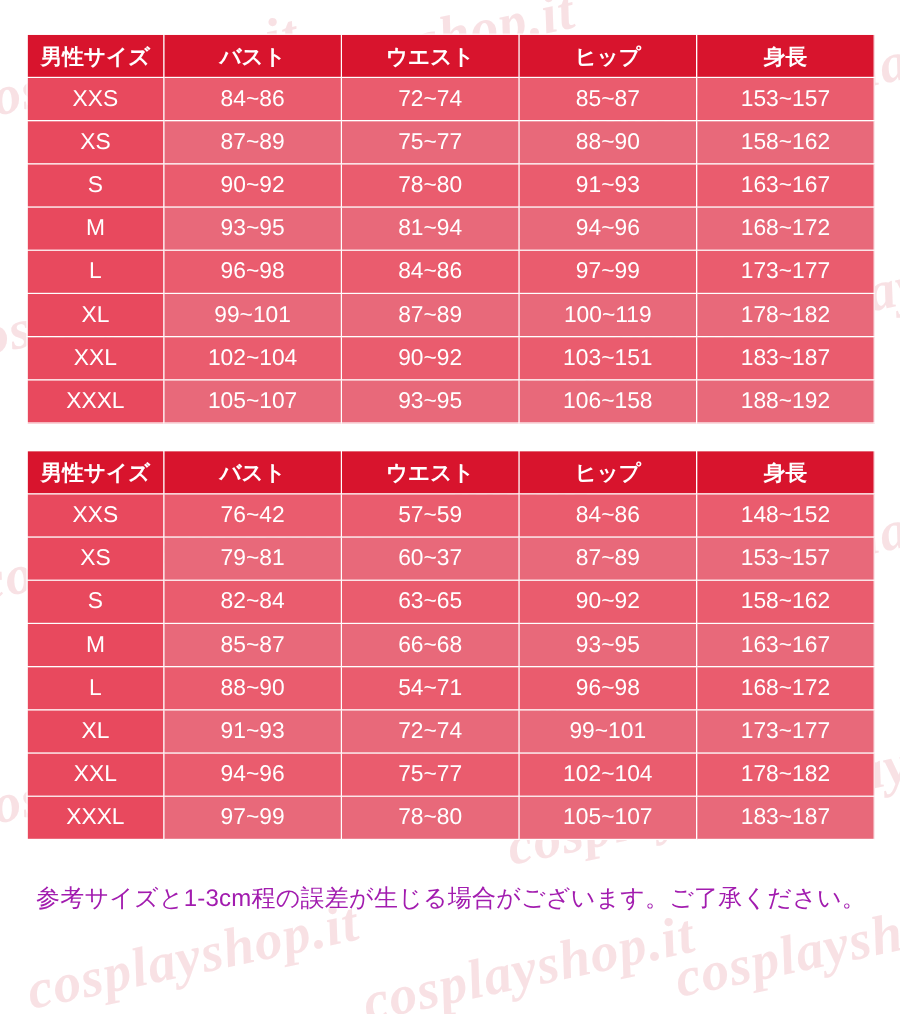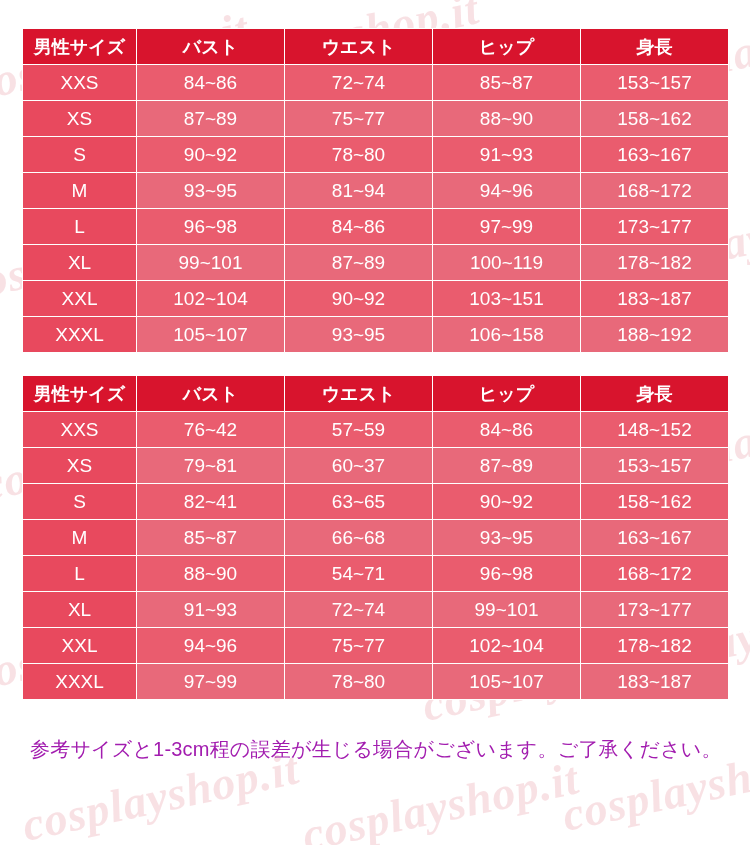--- a/index.html
+++ b/index.html
@@ -231,21 +231,21 @@
       </tr>
       <tr>
         <td class="size-label">XS</td>
         <td>79~81</td>
         <td>60~37</td>
         <td>87~89</td>
         <td>153~157</td>
       </tr>
       <tr>
         <td class="size-label">S</td>
-        <td>82~41</td>
+        <td>82~84</td>
         <td>63~65</td>
         <td>90~92</td>
         <td>158~162</td>
       </tr>
       <tr>
         <td class="size-label">M</td>
         <td>85~87</td>
         <td>66~68</td>
         <td>93~95</td>
         <td>163~167</td>

